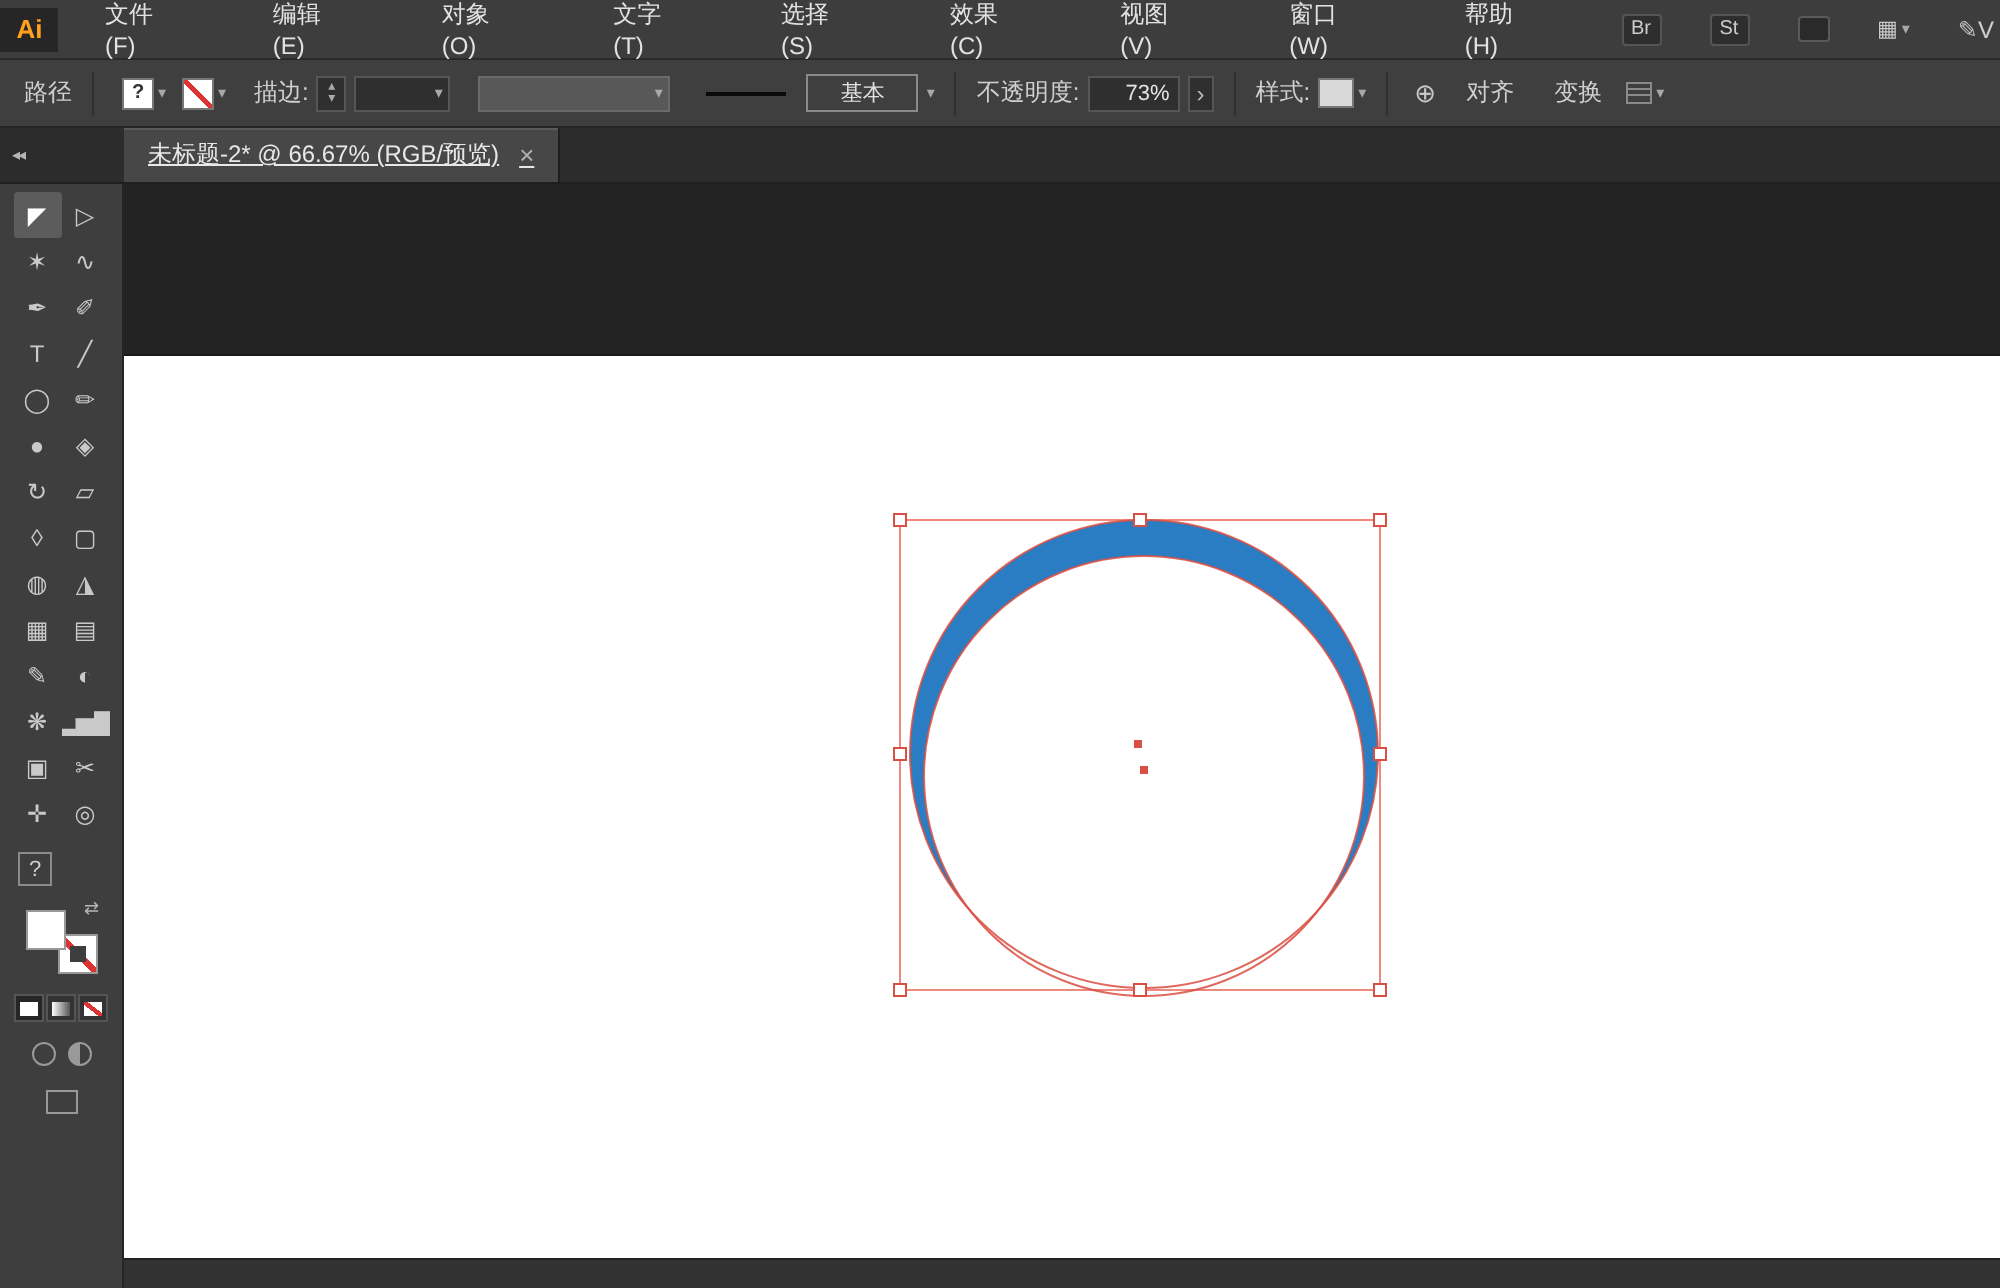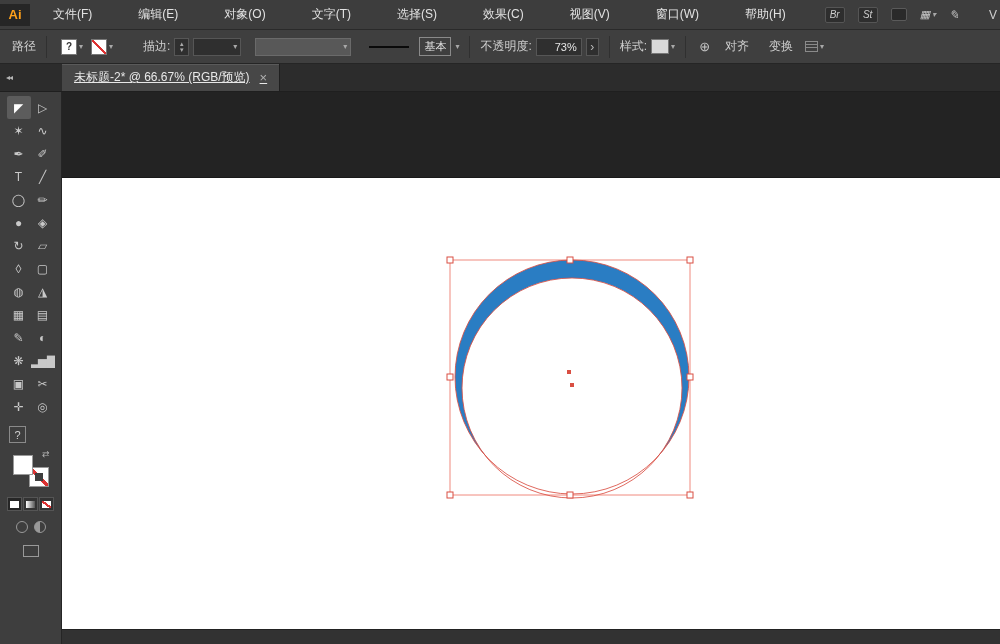--- a/index.html
+++ b/index.html
@@ -16,21 +16,21 @@
   }
   .app{width:1000px;height:644px;display:flex;flex-direction:column;}
 
   
   .menubar{height:30px;background:#3d3d3d;border-bottom:1px solid #2a2a2a;
     display:flex;align-items:center;font-size:12px;color:#e2e2e2;}
   .logo{width:30px;height:22px;background:#262626;color:var(--logo-orange);
     font-weight:bold;font-size:13px;display:flex;align-items:center;justify-content:center;}
   .menus{display:flex;align-items:center;height:100%;}
   .menu-item{padding:0 23px;height:100%;display:flex;align-items:center;cursor:default;}
-  .mb-right{display:flex;align-items:center;gap:13px;margin-left:16px;font-style:italic;}
+  .mb-right{display:flex;align-items:center;gap:24px;margin-left:16px;}
   .badge{width:20px;height:16px;background:#2e2e2e;border:1px solid #555;color:#ccc;
     font-size:10px;display:flex;align-items:center;justify-content:center;border-radius:2px;}
   .mb-icon-box{width:16px;height:13px;background:#2a2a2a;border:1px solid #5a5a5a;border-radius:2px;display:inline-block;}
   .mb-grid{display:flex;align-items:center;gap:2px;color:#c8c8c8;font-size:11px;}
   .mb-extra{color:#c0c0c0;font-size:12px;}
   .ws-hint{margin-left:auto;padding-right:3px;color:#cfcfcf;font-size:12px;}
   .caret{font-size:8px;color:#a8a8a8;line-height:1;}
 
   
   .controlbar{height:34px;background:#3f3f3f;border-bottom:1px solid #252525;
@@ -45,21 +45,21 @@
   .stepper{width:15px;height:18px;background:#2f2f2f;border:1px solid #565656;display:flex;
     flex-direction:column;align-items:center;justify-content:center;line-height:6px;}
   .stepper span{font-size:7px;color:#aaa;}
   .dropdown{height:18px;background:#2f2f2f;border:1px solid #565656;display:flex;
     align-items:center;justify-content:flex-end;padding:0 3px;}
   .dropdown.small{width:48px;}
   .dropdown.wide{width:96px;margin-left:10px;}
   .dropdown.disabled{background:#585858;border-color:#6a6a6a;}
   .line-preview{width:40px;height:2px;background:#0a0a0a;margin-left:14px;}
   .basic-btn{background:transparent;border:1px solid #8a8a8a;color:#e0e0e0;font-size:11px;
-    padding:1px 4px;margin-left:6px;font-family:Liberation Serif, serif;}
+    padding:1px 16px;margin-left:6px;font-family:Liberation Serif, serif;}
   .inputbox{width:46px;height:18px;background:#2f2f2f;border:1px solid #565656;
     display:flex;align-items:center;justify-content:flex-end;padding:0 4px;font-size:11px;color:#e5e5e5;}
   .more{font-size:12px;color:#bbb;border:1px solid #565656;background:#2f2f2f;height:18px;
     width:13px;display:flex;align-items:center;justify-content:center;}
   .style-swatch-group{display:flex;align-items:center;gap:2px;}
   .style-swatch{width:18px;height:15px;background:#d9d9d9;border:1px solid #777;display:inline-block;}
   .globe{width:17px;height:17px;border-radius:50%;color:#c5c5c5;font-size:13px;
     display:flex;align-items:center;justify-content:center;}
   .cb-btn{padding:0 8px;cursor:default;}
   .panel-menu{display:flex;align-items:center;gap:2px;}
@@ -151,21 +151,21 @@
     <span class="cb-label">路径</span>
     <span class="sep"></span>
     <div class="swatch-group">
       <span class="swatch">?</span>
       <span class="caret">▾</span>
     </div>
     <div class="swatch-group">
       <span class="swatch none-swatch"></span>
       <span class="caret">▾</span>
     </div>
-    <span class="cb-label" style="margin-left:26px">描边:</span>
+    <span class="cb-label" style="margin-left:10px">描边:</span>
     <div class="stepper">
       <span>▴</span>
       <span>▾</span>
     </div>
     <div class="dropdown small">
       <span class="caret">▾</span>
     </div>
     <div class="dropdown wide disabled">
       <span class="caret">▾</span>
     </div>

